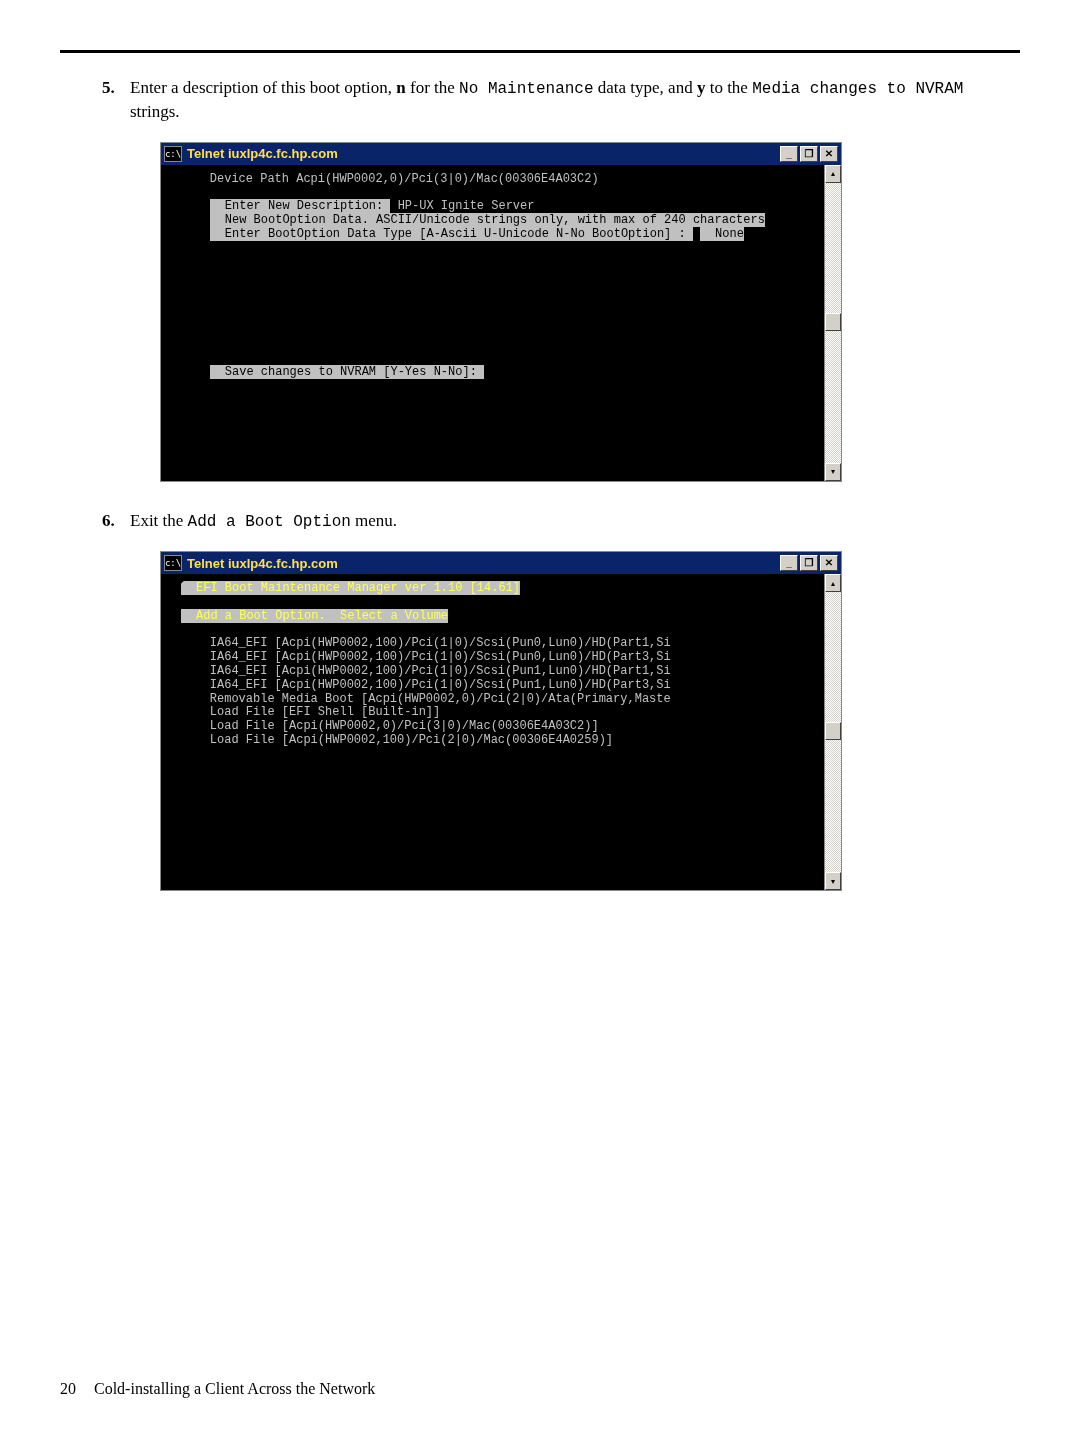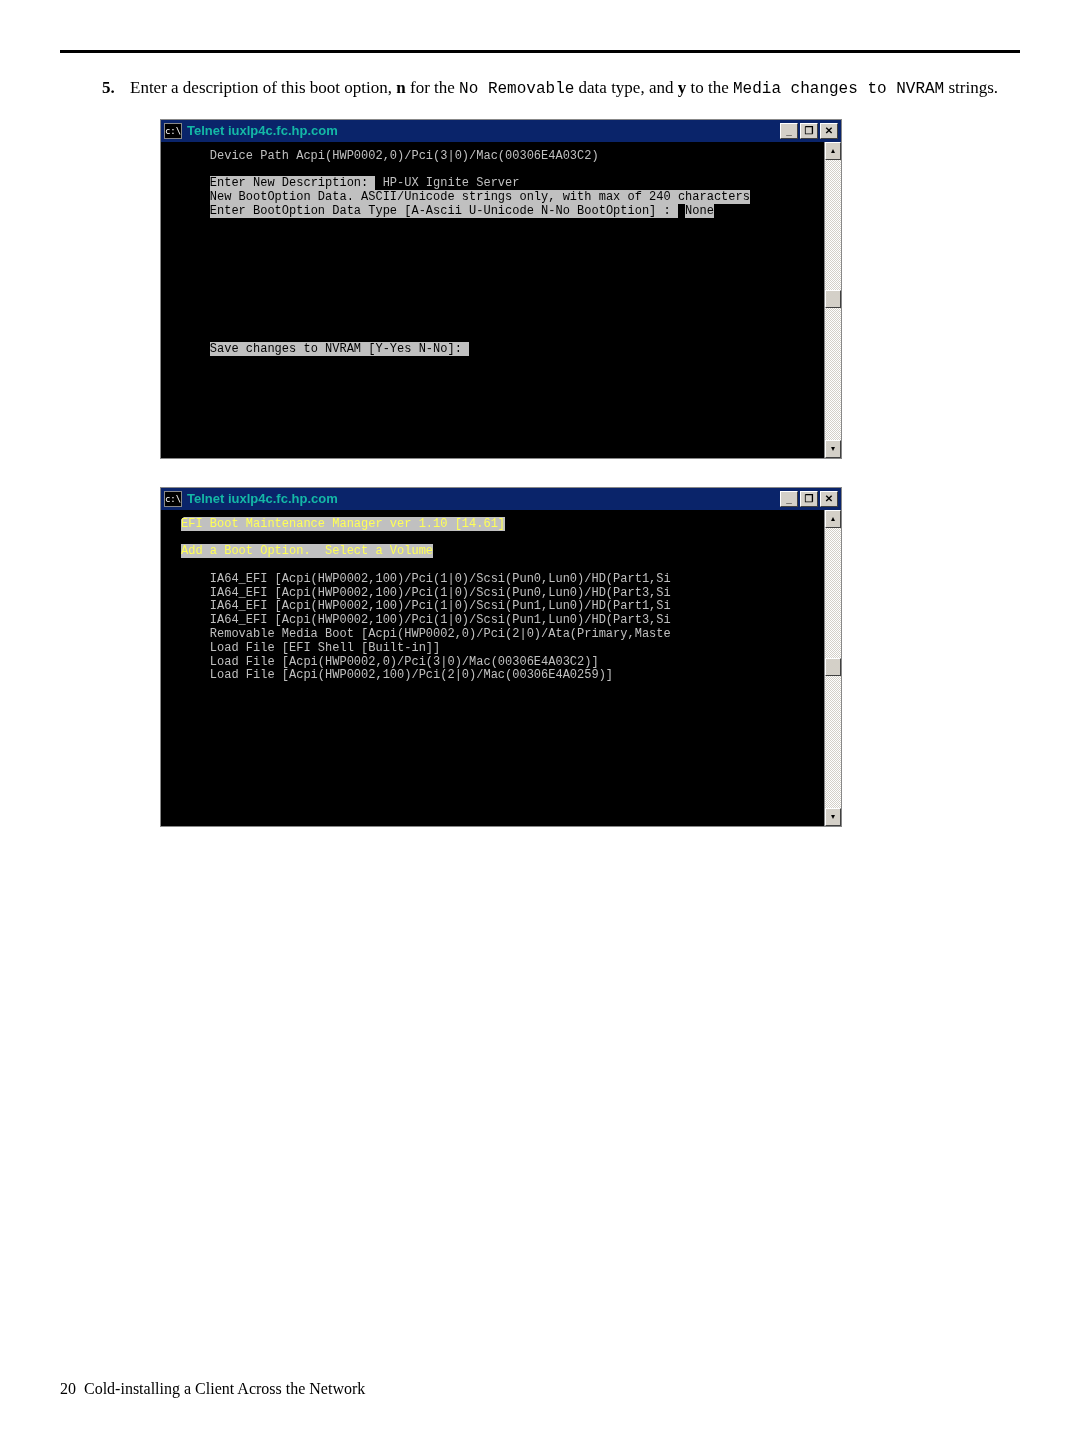--- a/index.html
+++ b/index.html
@@ -57,21 +57,21 @@
     color: #fff;
     font-family: monospace;
     font-size: 9px;
     display: flex;
     align-items: center;
     justify-content: center;
     border: 1px solid #888;
     margin-right: 5px;
   }
   .tb-title {
-    color: #14b8a6;
+    color: #fde047;
     font-family: Arial, sans-serif;
     font-size: 13px;
     font-weight: bold;
     flex: 1;
     white-space: nowrap;
     overflow: hidden;
   }
   .tb-btns {
     display: flex;
     gap: 2px;
@@ -103,20 +103,21 @@
     line-height: 1.15;
     padding: 8px 4px 8px 8px;
     white-space: pre;
     flex: 1;
     overflow: hidden;
     margin-left: 12px;
   }
   .term .hl {
     background: #c0c0c0;
     color: #000;
+    padding-left: 15px;
   }
   .term .yel { color: #ffff55; }
   .scrollbar {
     width: 16px;
     background: #d4d0c8;
     display: flex;
     flex-direction: column;
     border-left: 1px solid #888;
   }
   .sb-btn {
@@ -142,30 +143,30 @@
     border: 1px solid #fff;
     border-right-color: #404040;
     border-bottom-color: #404040;
   }
   .footer {
     position: absolute;
     bottom: 40px;
     left: 60px;
     font-size: 16px;
   }
-  .footer .pn { margin-right: 8px; }
+  .footer .pn { margin-right: 18px; }
 </style>
 </head>
 <body>
 
 <div class="page">
   <div class="top-rule"></div>
 
   <p class="step">
-    <span class="num bold">5.</span><span>Enter a description of this boot option, </span><span class="bold">n</span><span> for the </span><span class="mono">No Removable</span><span> data type, and </span><span class="bold">y</span><span> to the </span><span class="mono">Media changes to NVRAM</span><span> strings.</span>
+    <span class="num bold">5.</span><span>Enter a description of this boot option, </span><span class="bold">n</span><span> for the </span><span class="mono">No Maintenance</span><span> data type, and </span><span class="bold">y</span><span> to the </span><span class="mono">Media changes to NVRAM</span><span> strings.</span>
   </p>
 
   <div class="screenshot-wrap">
     <div class="titlebar">
       <div class="tb-icon">c:\</div>
       <div class="tb-title">Telnet iuxlp4c.fc.hp.com</div>
       <div class="tb-btns">
         <div class="tb-btn">_</div>
         <div class="tb-btn">❐</div>
         <div class="tb-btn">✕</div>
@@ -195,20 +196,23 @@
       <div class="scrollbar">
         <div class="sb-btn">▴</div>
         <div class="sb-track">
           <div class="sb-thumb" style="margin-top:130px;"></div>
         </div>
         <div class="sb-btn">▾</div>
       </div>
     </div>
   </div>
 
+  <p class="step">
+    <span class="num bold">6.</span><span>Exit the </span><span class="mono">Add a Boot Option</span><span> menu.</span>
+  </p>
 
   <div class="screenshot-wrap">
     <div class="titlebar">
       <div class="tb-icon">c:\</div>
       <div class="tb-title">Telnet iuxlp4c.fc.hp.com</div>
       <div class="tb-btns">
         <div class="tb-btn">_</div>
         <div class="tb-btn">❐</div>
         <div class="tb-btn">✕</div>
       </div>

